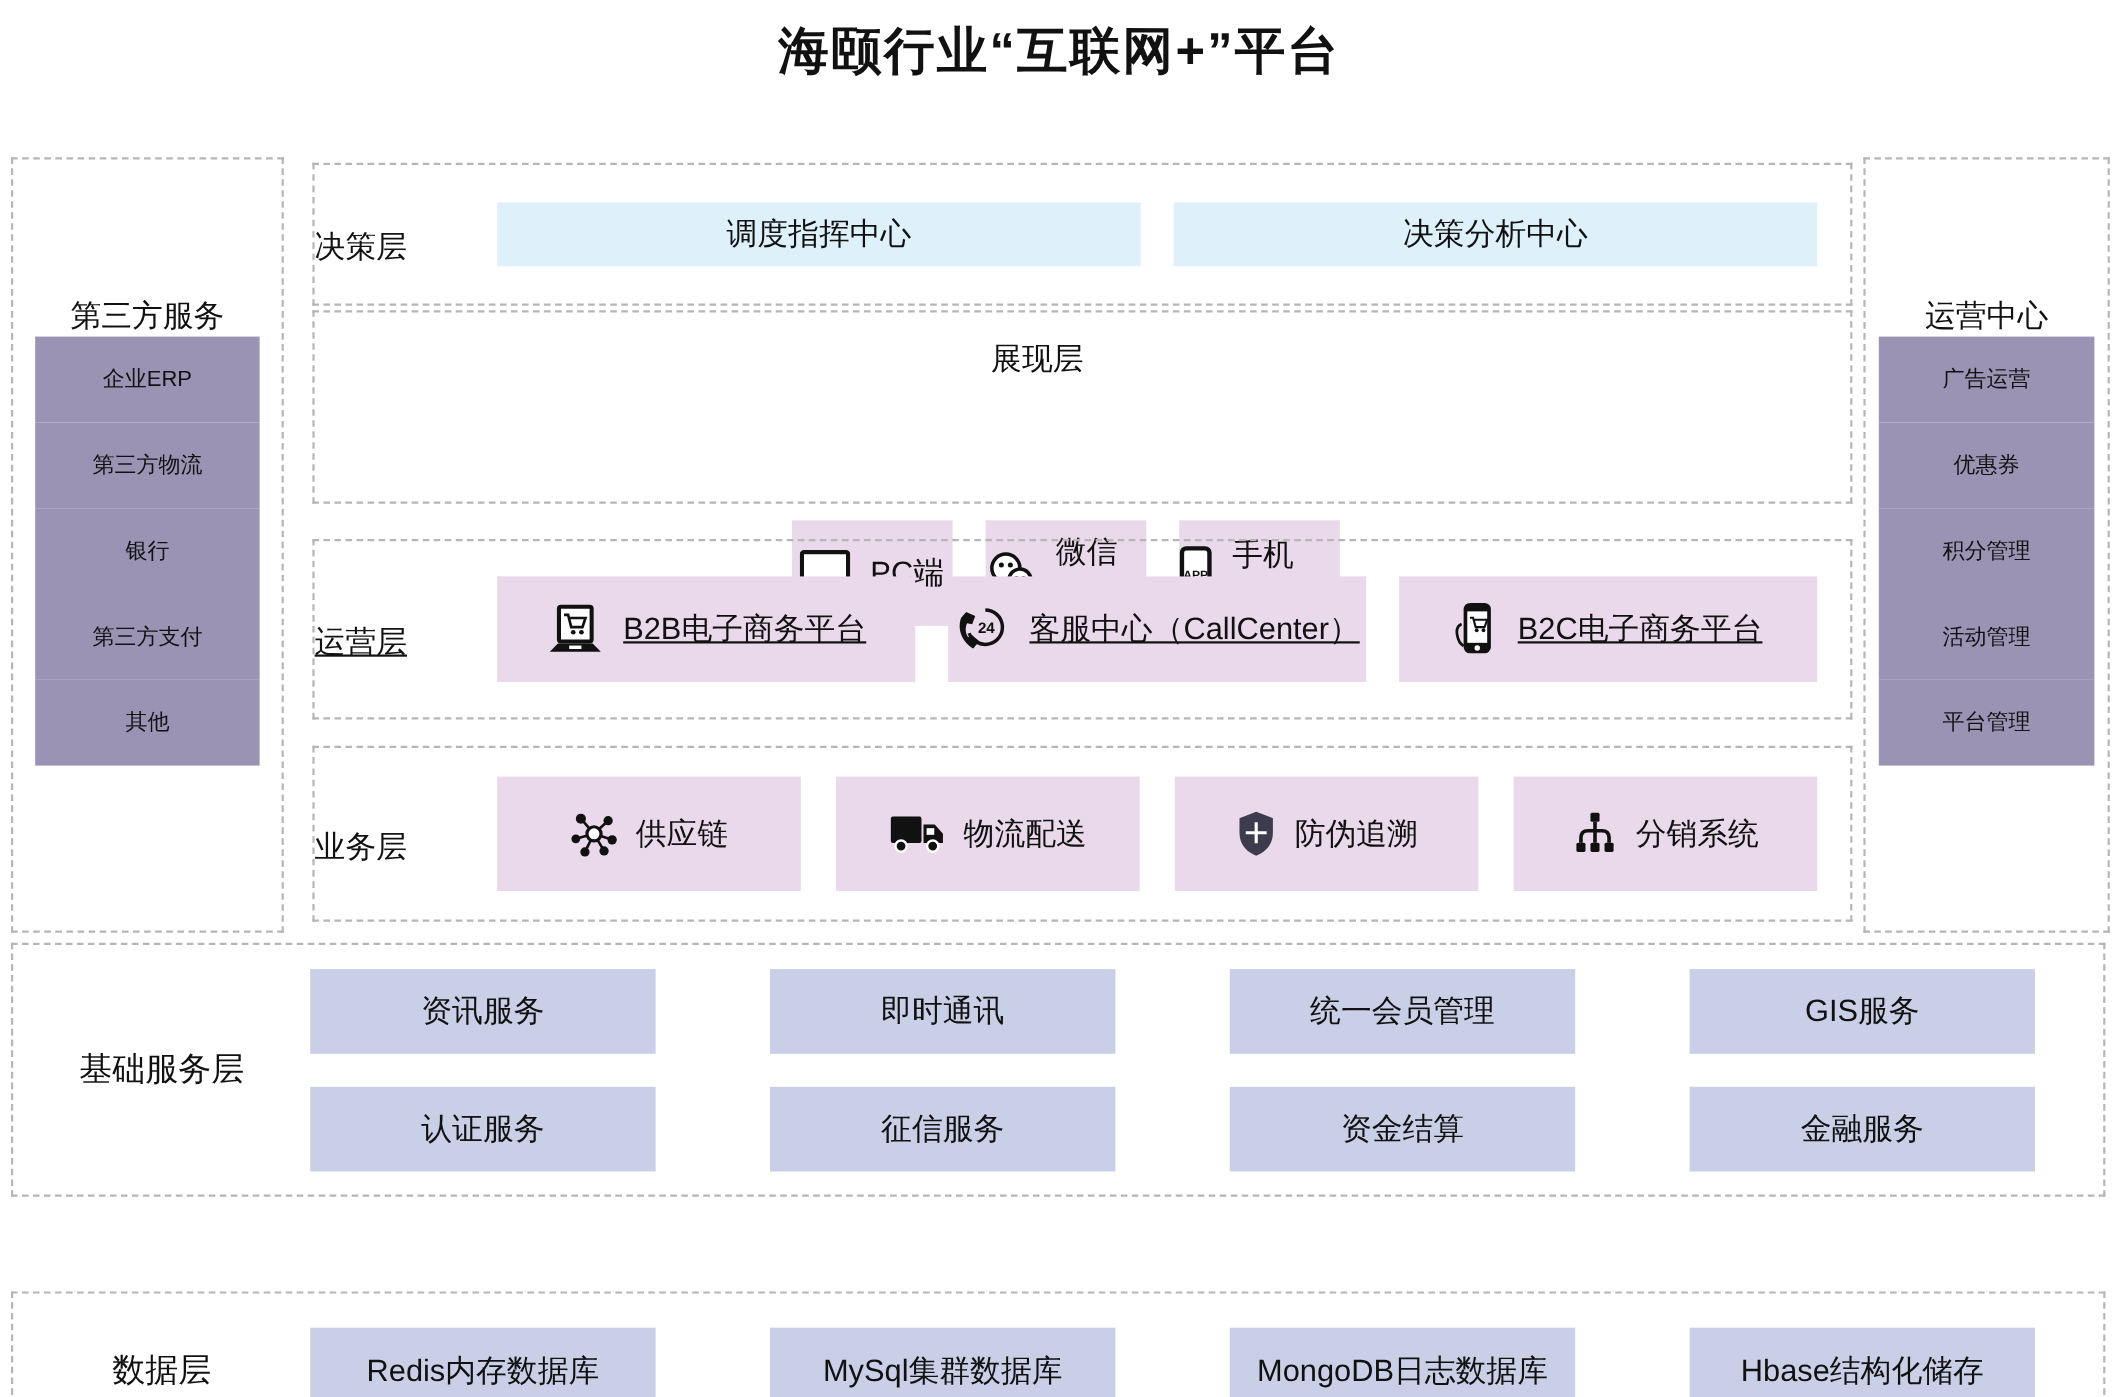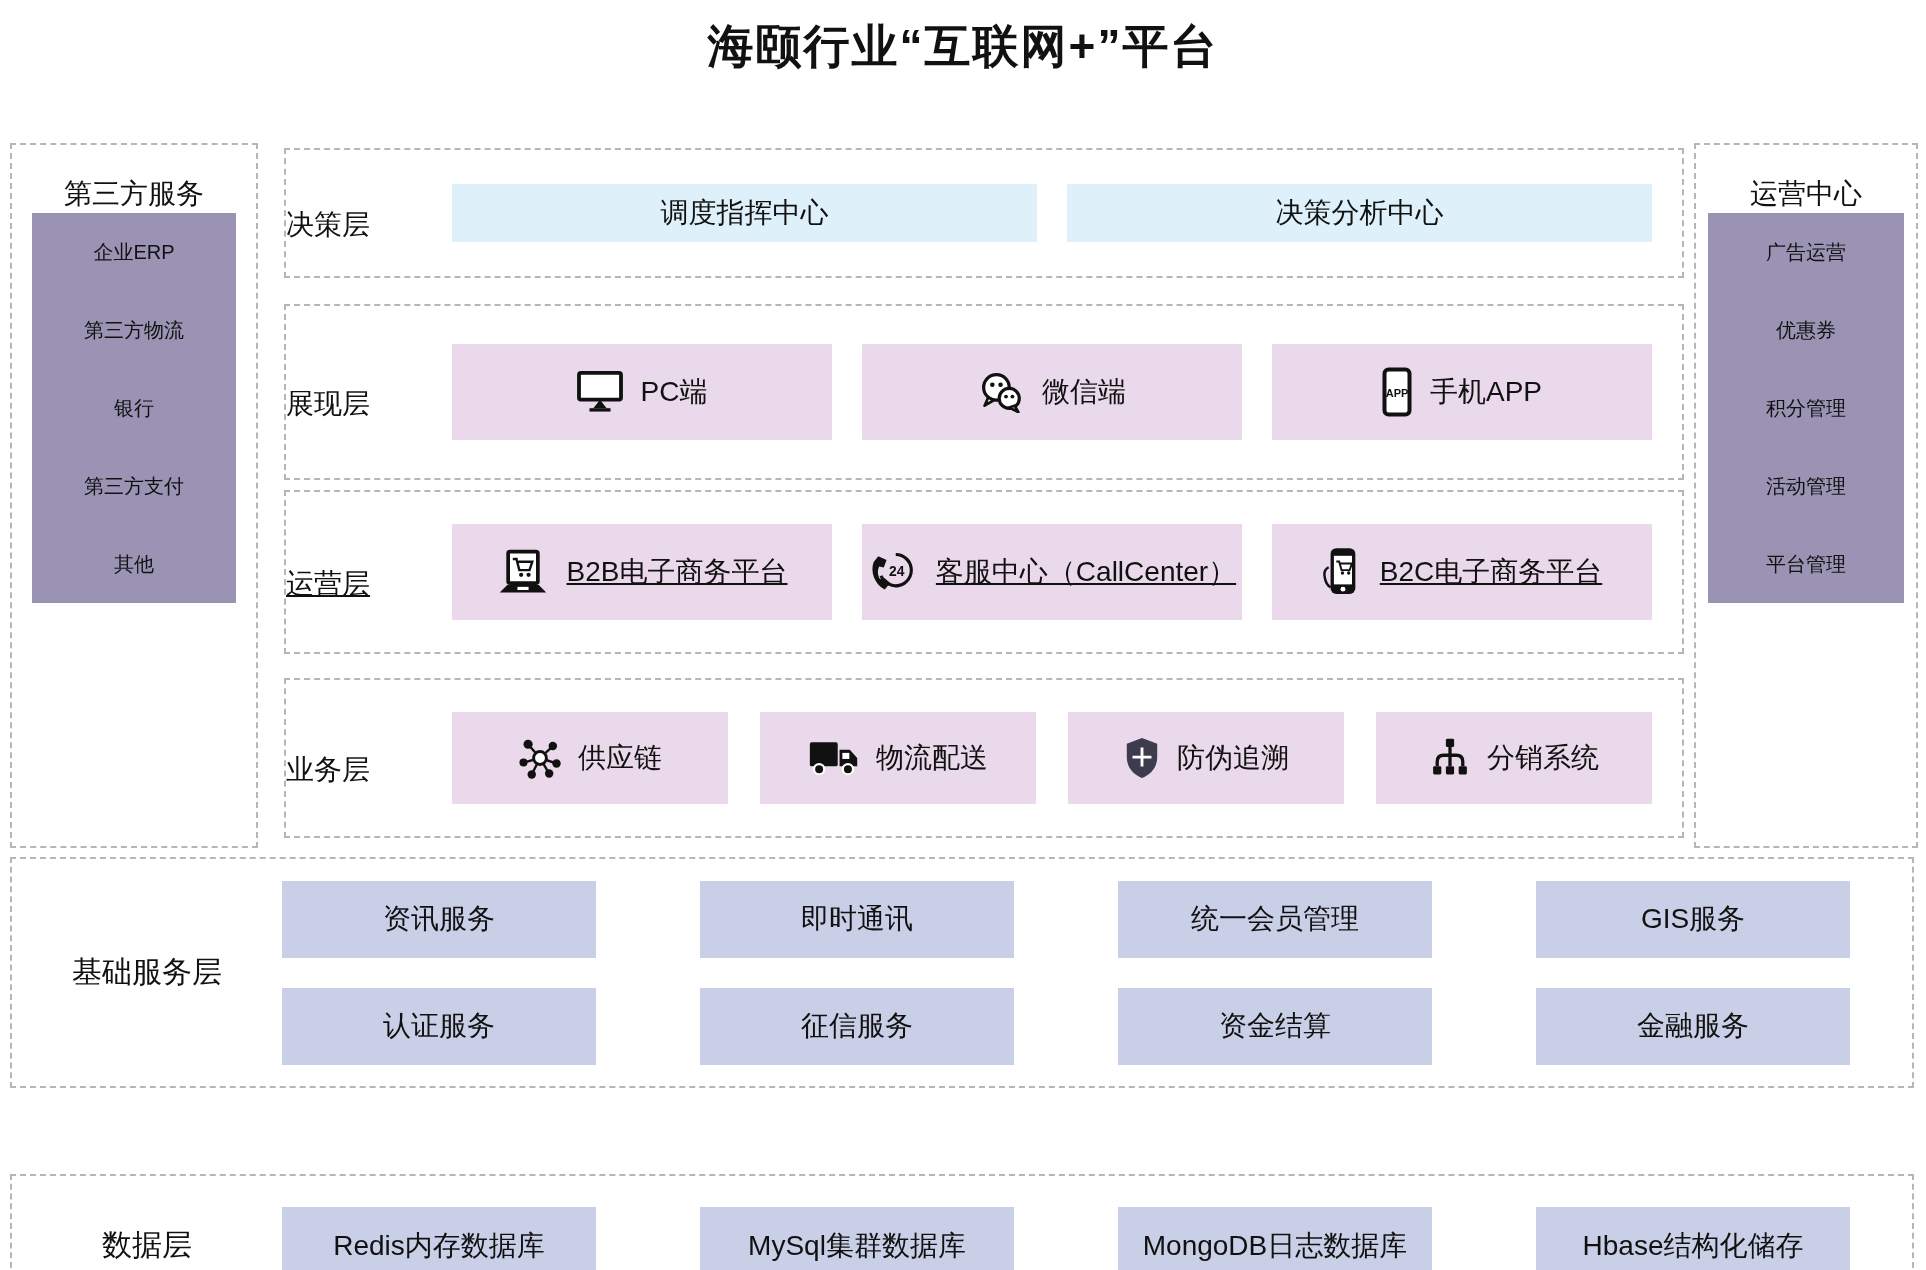--- a/index.html
+++ b/index.html
@@ -17,21 +17,21 @@
     font-family:"Liberation Sans","DejaVu Sans",sans-serif;color:var(--ink);
   }
   .page-title{
     position:absolute;top:16px;left:0;width:100%;text-align:center;
     font-size:46px;font-weight:bold;letter-spacing:2px;
   }
   .dashed{border:2px dashed var(--dash);}
   
   .side-panel{
     position:absolute;top:143px;height:705px;
-    display:flex;flex-direction:column;align-items:center;justify-content:flex-start;
+    display:flex;flex-direction:column;align-items:center;justify-content:center;
     padding:30px 0 58px;
   }
   .side-panel.left{left:10px;width:248px;}
   .side-panel.right{left:1694px;width:224px;}
   .side-title{font-size:28px;}
   .side-box{
     width:204px;height:78px;background:var(--purple);
     display:flex;align-items:center;justify-content:center;font-size:20px;
   }
   .side-panel.right .side-box{width:196px;}
@@ -39,23 +39,23 @@
   .layer-section{
     position:absolute;left:284px;width:1400px;
     display:flex;align-items:center;
   }
   .layer-label{width:166px;text-align:left;font-size:28px;flex:0 0 166px;margin-top:23px;}
   .layer-boxes{flex:1;display:flex;align-items:center;gap:30px;padding-right:30px;}
   .box{display:flex;align-items:center;justify-content:center;font-size:28px;}
   .decision-box{background:var(--blue);height:58px;flex:1;}
   .app-box{background:var(--pink);height:96px;flex:1;gap:18px;}
   .op-box{background:var(--pink);height:96px;flex:1;gap:18px;}
-  .biz-box{background:var(--pink);height:92px;flex:1;gap:16px;}
+  .biz-box{background:var(--pink);height:104px;flex:1;gap:16px;}
   #section-decision{top:148px;height:130px;}
-  #section-presentation{top:304px;height:176px;}
+  #section-presentation{top:282px;height:176px;flex-direction:column;}
   #section-operation{top:490px;height:164px;text-decoration:underline;}
   #section-business{top:678px;height:160px;}
   
   .wide-section{
     position:absolute;left:10px;width:1904px;
     display:flex;align-items:center;
   }
   #section-foundation{top:857px;height:231px;}
   #section-data{top:1174px;height:143px;}
   .wide-label{flex:0 0 270px;text-align:center;font-size:30px;}

